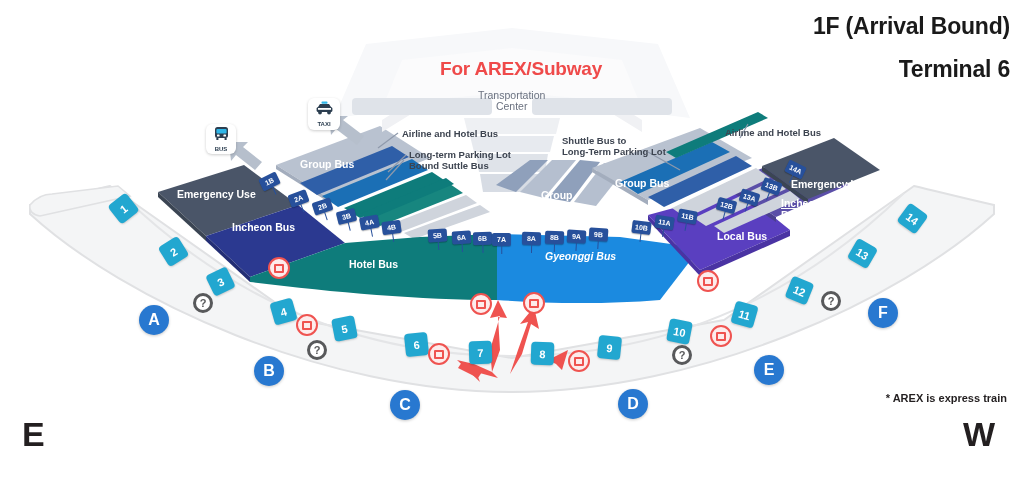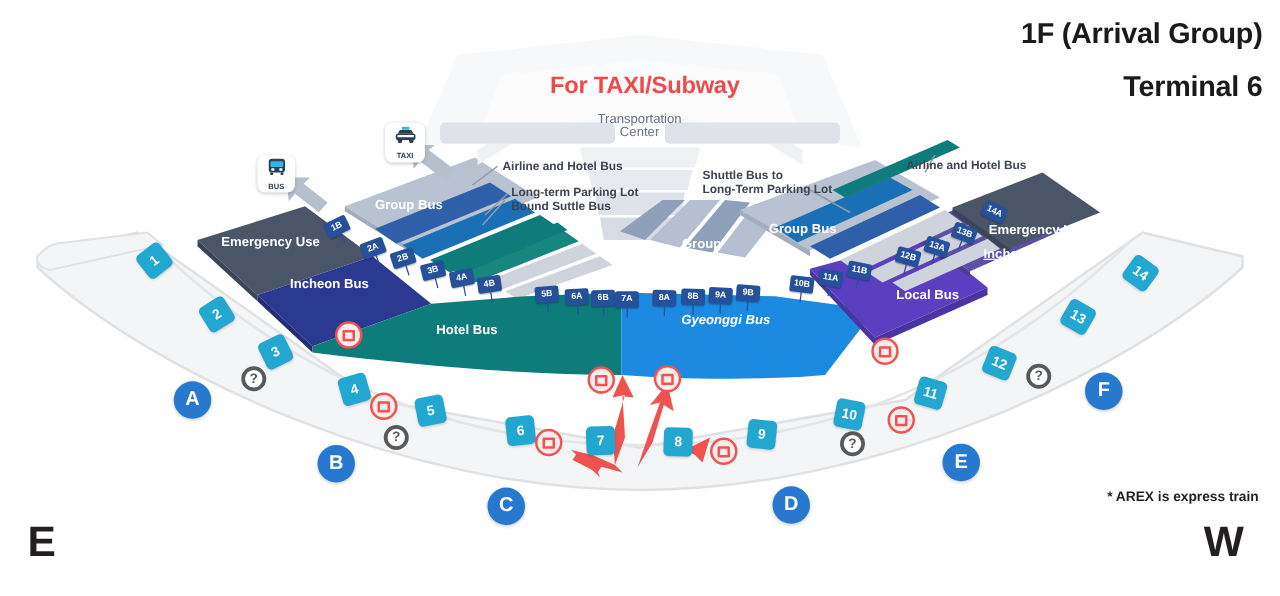--- a/index.html
+++ b/index.html
@@ -44,21 +44,21 @@
   }
 
   
   .callout{font-size:9.5px;color:#3d4450;font-weight:bold;line-height:11px;}
   #co-airline-l{left:402px;top:128px;}
   #co-parking-l{left:409px;top:149px;}
   #co-shuttle-r{left:562px;top:135px;}
   #co-airline-r{left:725px;top:127px;}
 
   
-  .zone{font-size:10.5px;font-weight:bold;color:#ffffff;text-align:right;line-height:11.5px;}
+  .zone{font-size:10.5px;font-weight:bold;color:#ffffff;text-align:left;line-height:11.5px;}
   #z-emergency-l{left:177px;top:189px;}
   #z-incheon-l{left:232px;top:222px;}
   #z-seoul{left:349px;top:259px;}
   #z-gyeonggi{left:545px;top:251px;font-style:italic;}
   #z-local{left:717px;top:231px;}
   #z-incheon-r{left:781px;top:198px;width:46px;text-decoration:underline;}
   #z-emergency-r{left:791px;top:179px;}
   #z-group-l{left:300px;top:159px;}
   #z-group-c{left:541px;top:190px;width:36px;}
   #z-group-r{left:615px;top:178px;}
@@ -243,29 +243,29 @@
 
     <g fill="#ef5350">
       <path d="M 474 364 L 492 372 L 498 378 L 476 372 L 480 382 L 457 360 Z"></path>
       <path d="M 492 372 L 490 350 L 500 316 L 490 318 L 498 300 L 507 318 L 498 317 L 500 350 Z"></path>
       <path d="M 510 374 L 518 350 L 528 322 L 520 324 L 534 307 L 539 329 L 531 324 L 522 354 Z"></path>
       <path d="M 532 372 L 556 364 L 548 360 L 568 350 L 562 370 L 556 364 Z"></path>
       <path d="M 462 362 L 482 372 L 478 378 L 458 368 Z"></path>
     </g>
   </svg>
 
-  <div class="txt hdr" id="hdr-floor">1F (Arrival Group)</div>
+  <div class="txt hdr" id="hdr-floor">1F (Arrival Bound)</div>
   <div class="txt hdr" id="hdr-term">Terminal 6</div>
 
   <div class="txt compass" id="compass-e">E</div>
   <div class="txt compass" id="compass-w">W</div>
 
   <div class="txt" id="footnote">* AREX is express train</div>
 
-  <div class="txt" id="arex-label">For TAXI/Subway</div>
+  <div class="txt" id="arex-label">For AREX/Subway</div>
   <div class="txt" id="tc-label">Transportation
 Center</div>
 
 
   <div id="layer-callouts">
       <div class="txt callout" id="co-airline-l">Airline and Hotel Bus</div>
       <div class="txt callout" id="co-parking-l">Long-term Parking Lot
 Bound Suttle Bus</div>
       <div class="txt callout" id="co-shuttle-r">Shuttle Bus to
 Long-Term Parking Lot</div>

